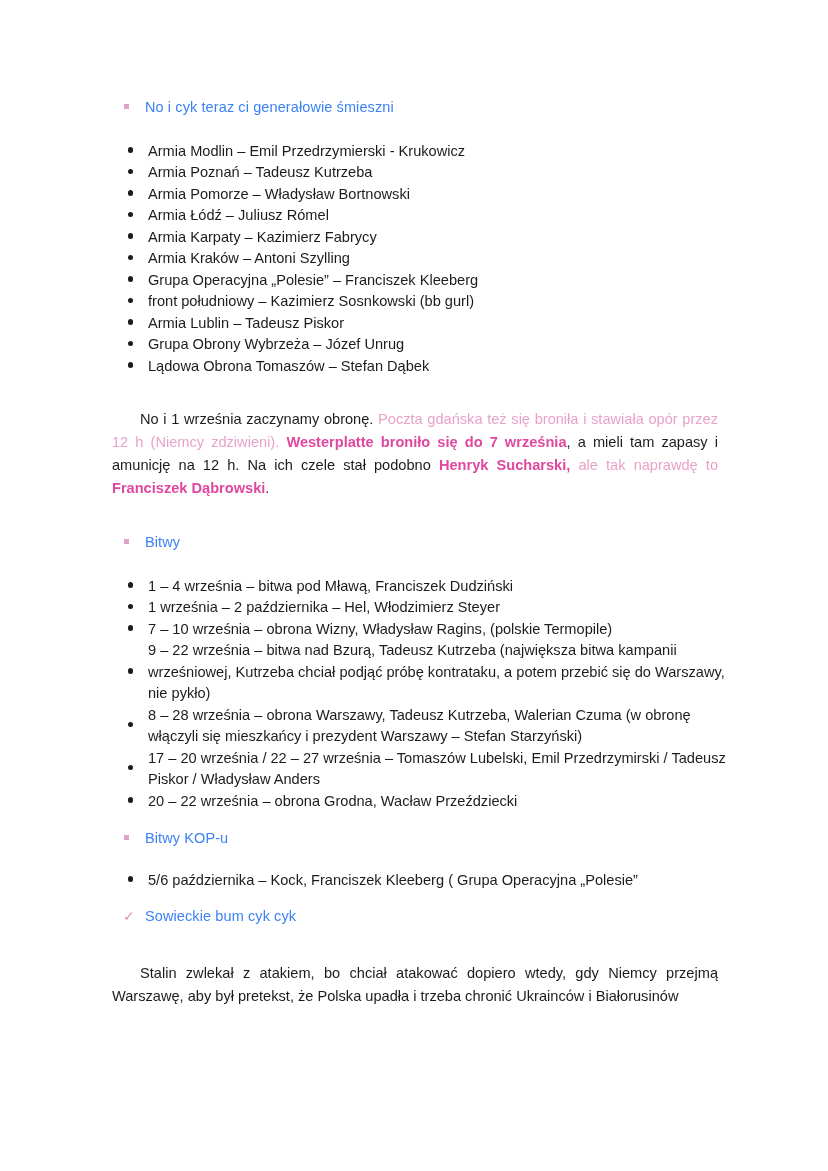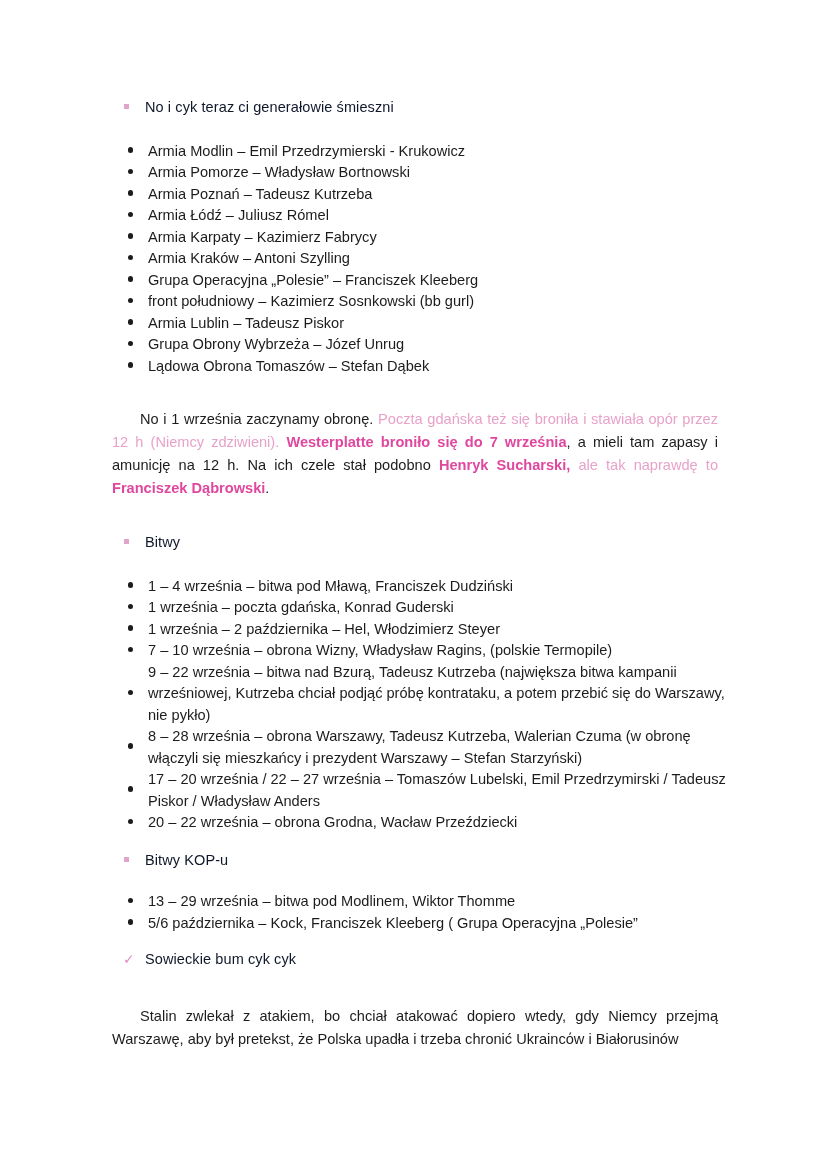--- a/index.html
+++ b/index.html
@@ -43,21 +43,21 @@
     width: 5px;
     height: 5px;
     background: #e2a3cb;
     position: relative;
     top: -3px;
     left: 1px;
   }
   .heading-row .heading-text {
     font-size: 14.5px;
     line-height: 21.5px;
-    color: #0f172a;
+    color: #3b82f6;
     letter-spacing: 0.1px;
   }
   .heading-row.check .marker {
     color: #e38cc2;
     font-size: 14px;
   }
 
   
   .bullet-list {
     list-style: none;
@@ -130,25 +130,25 @@
 
   <div class="gap-22"></div>
 
   <ul class="bullet-list">
     <li>
       <span class="dot"><i></i></span>
       <span class="li-text">Armia Modlin – Emil Przedrzymierski - Krukowicz</span>
     </li>
     <li>
       <span class="dot"><i></i></span>
+      <span class="li-text">Armia Poznań – Tadeusz Kutrzeba</span>
+    </li>
+    <li>
+      <span class="dot"><i></i></span>
       <span class="li-text">Armia Pomorze – Władysław Bortnowski</span>
-    </li>
-    <li>
-      <span class="dot"><i></i></span>
-      <span class="li-text">Armia Poznań – Tadeusz Kutrzeba</span>
     </li>
     <li>
       <span class="dot"><i></i></span>
       <span class="li-text">Armia Łódź – Juliusz Rómel</span>
     </li>
     <li>
       <span class="dot"><i></i></span>
       <span class="li-text">Armia Karpaty – Kazimierz Fabrycy</span>
     </li>
     <li>
@@ -190,24 +190,20 @@
 
   <div class="gap-22"></div>
 
   <ul class="bullet-list">
     <li>
       <span class="dot"><i></i></span>
       <span class="li-text">1 – 4 września – bitwa pod Mławą, Franciszek Dudziński</span>
     </li>
     <li>
       <span class="dot"><i></i></span>
-      <span class="li-text">1 września – poczta gdańska, Konrad Guderski</span>
-    </li>
-    <li>
-      <span class="dot"><i></i></span>
       <span class="li-text">1 września – 2 października – Hel, Włodzimierz Steyer</span>
     </li>
     <li>
       <span class="dot"><i></i></span>
       <span class="li-text">7 – 10 września – obrona Wizny, Władysław Ragins, (polskie Termopile)</span>
     </li>
     <li>
       <span class="dot"><i></i></span>
       <span class="li-text">9 – 22 września – bitwa nad Bzurą, Tadeusz Kutrzeba (największa bitwa kampanii wrześniowej, Kutrzeba chciał podjąć próbę kontrataku, a potem przebić się do Warszawy, nie pykło)</span>
     </li>
@@ -230,24 +226,20 @@
   <div class="heading-row">
     <span class="marker"><span class="sq"></span></span>
     <span class="heading-text">Bitwy KOP-u</span>
   </div>
 
   <div class="gap-20"></div>
 
   <ul class="bullet-list">
     <li>
       <span class="dot"><i></i></span>
-      <span class="li-text">13 – 29 września – bitwa pod Modlinem, Wiktor Thomme</span>
-    </li>
-    <li>
-      <span class="dot"><i></i></span>
       <span class="li-text">5/6 października – Kock, Franciszek Kleeberg ( Grupa Operacyjna „Polesie”</span>
     </li>
   </ul>
 
   <div class="gap-15"></div>
 
   <div class="heading-row check">
     <span class="marker">✓</span>
     <span class="heading-text">Sowieckie bum cyk cyk</span>
   </div>

